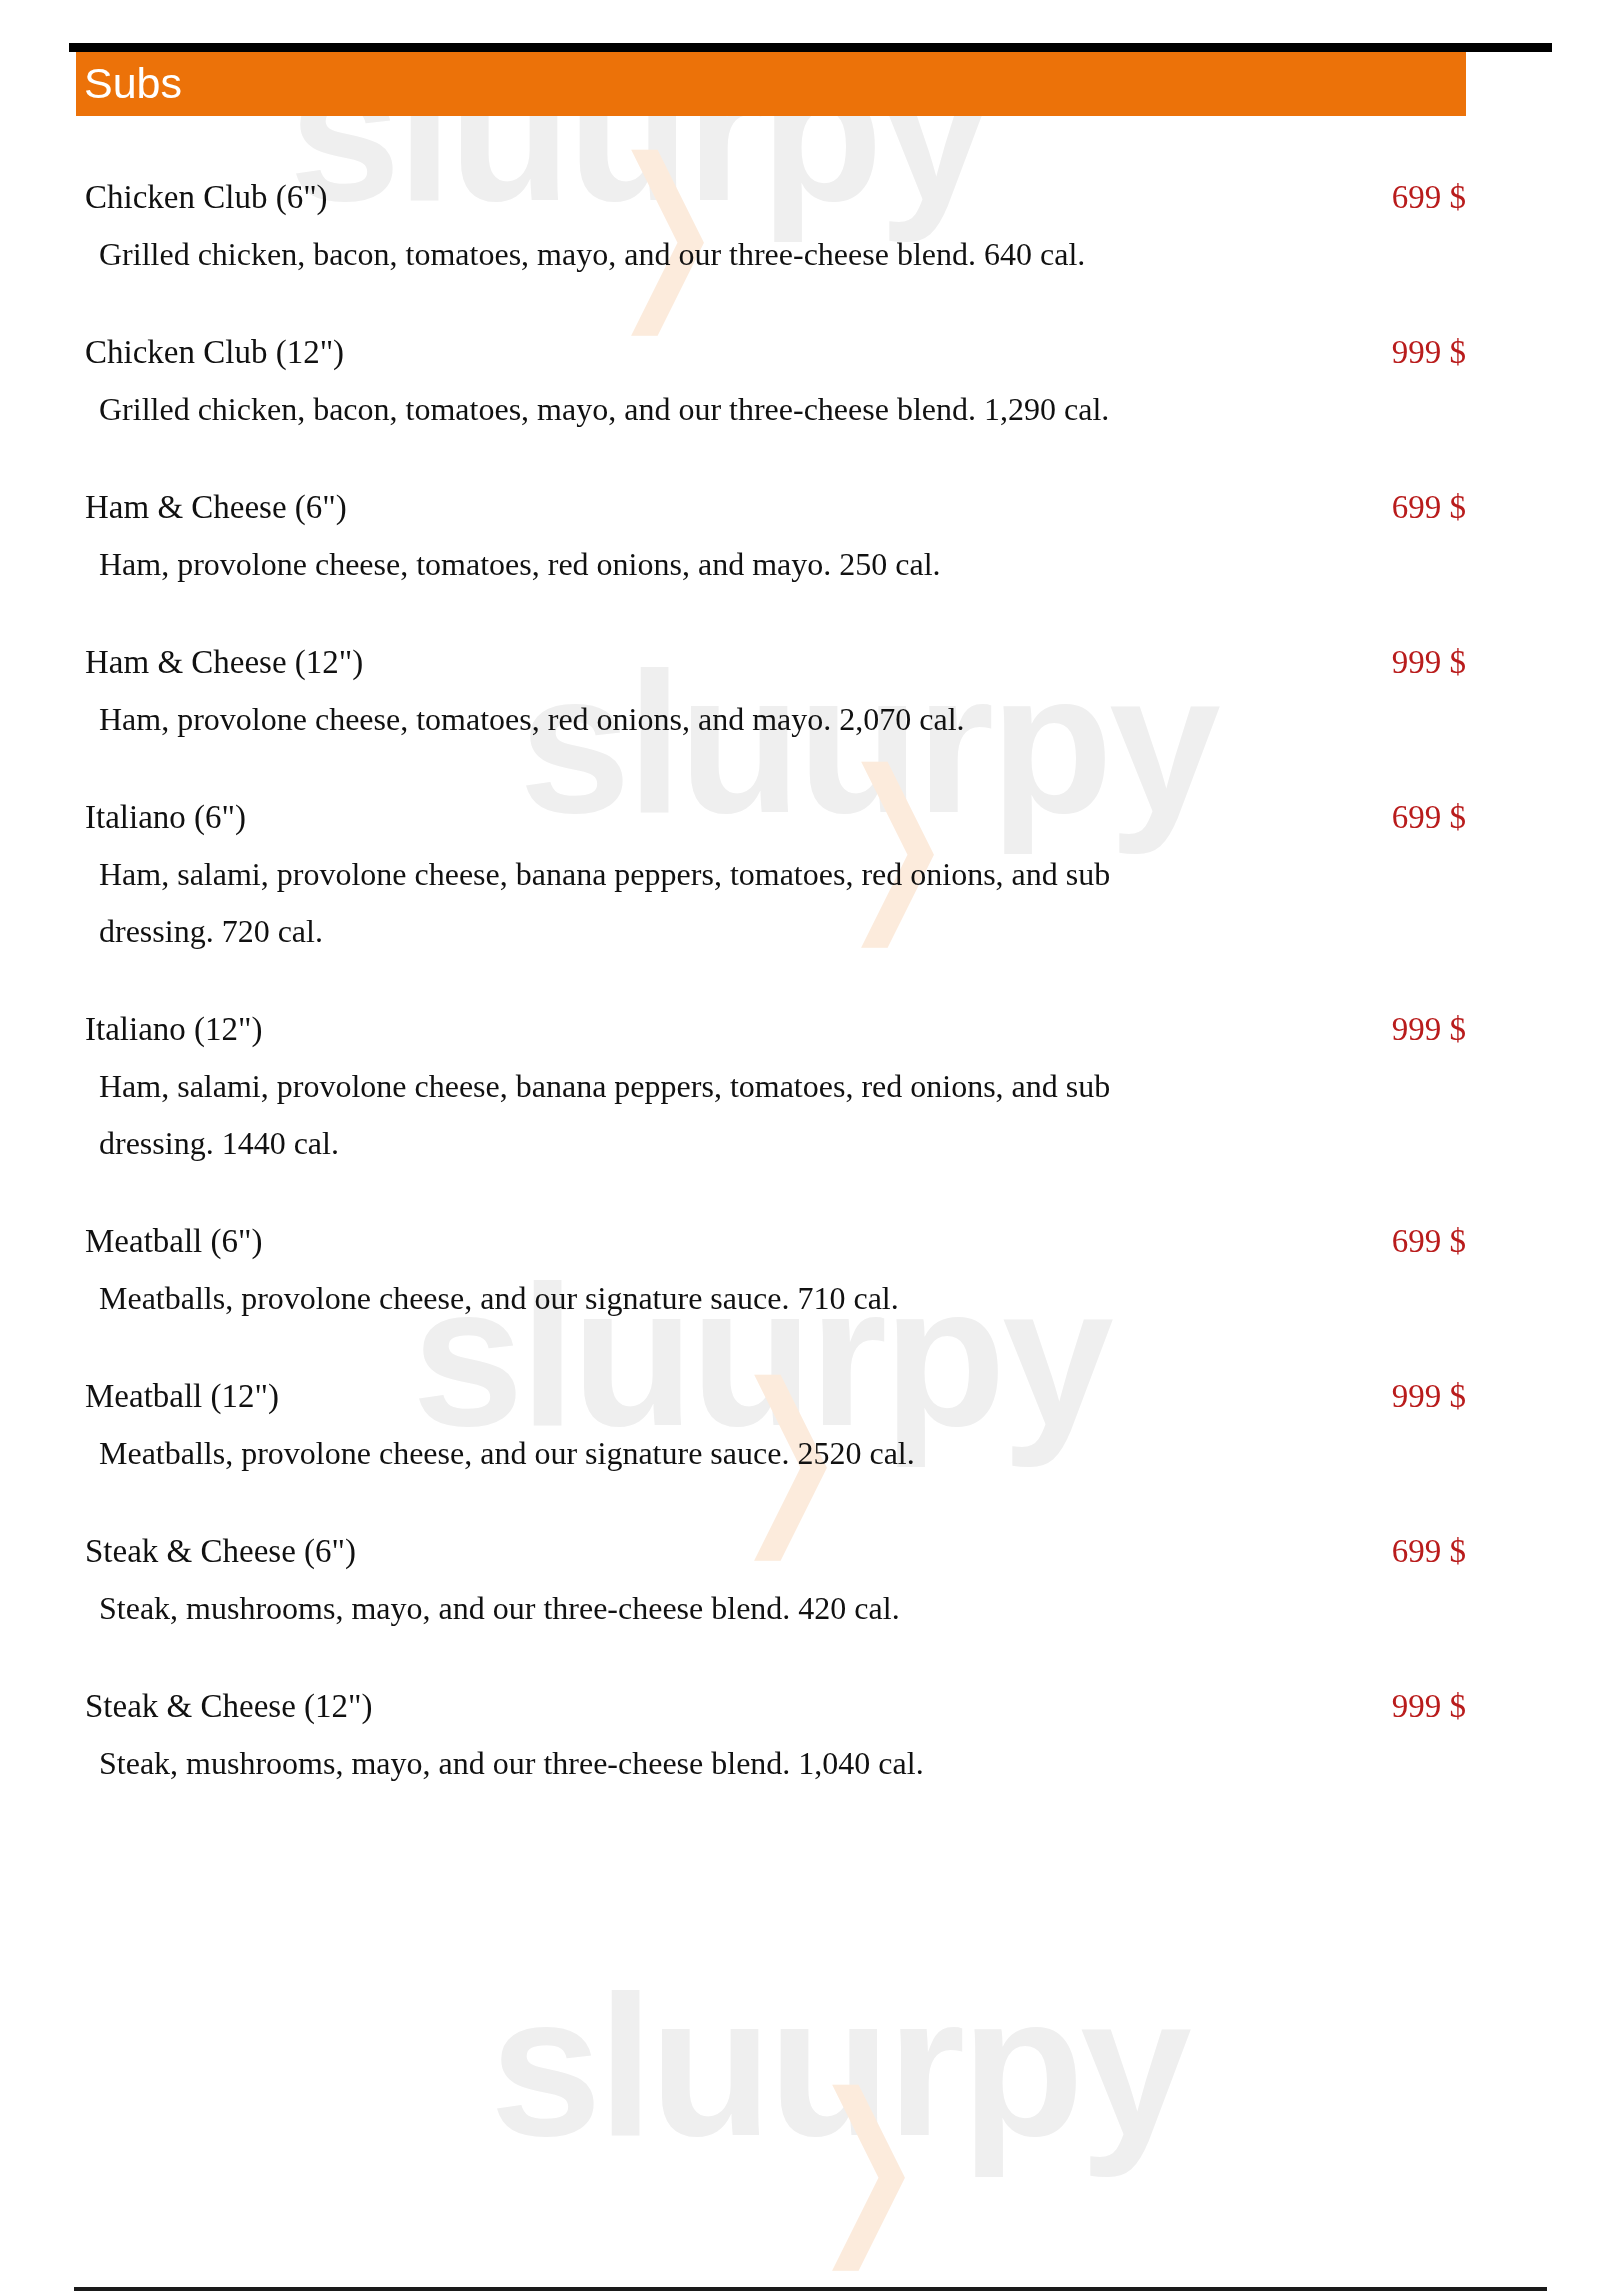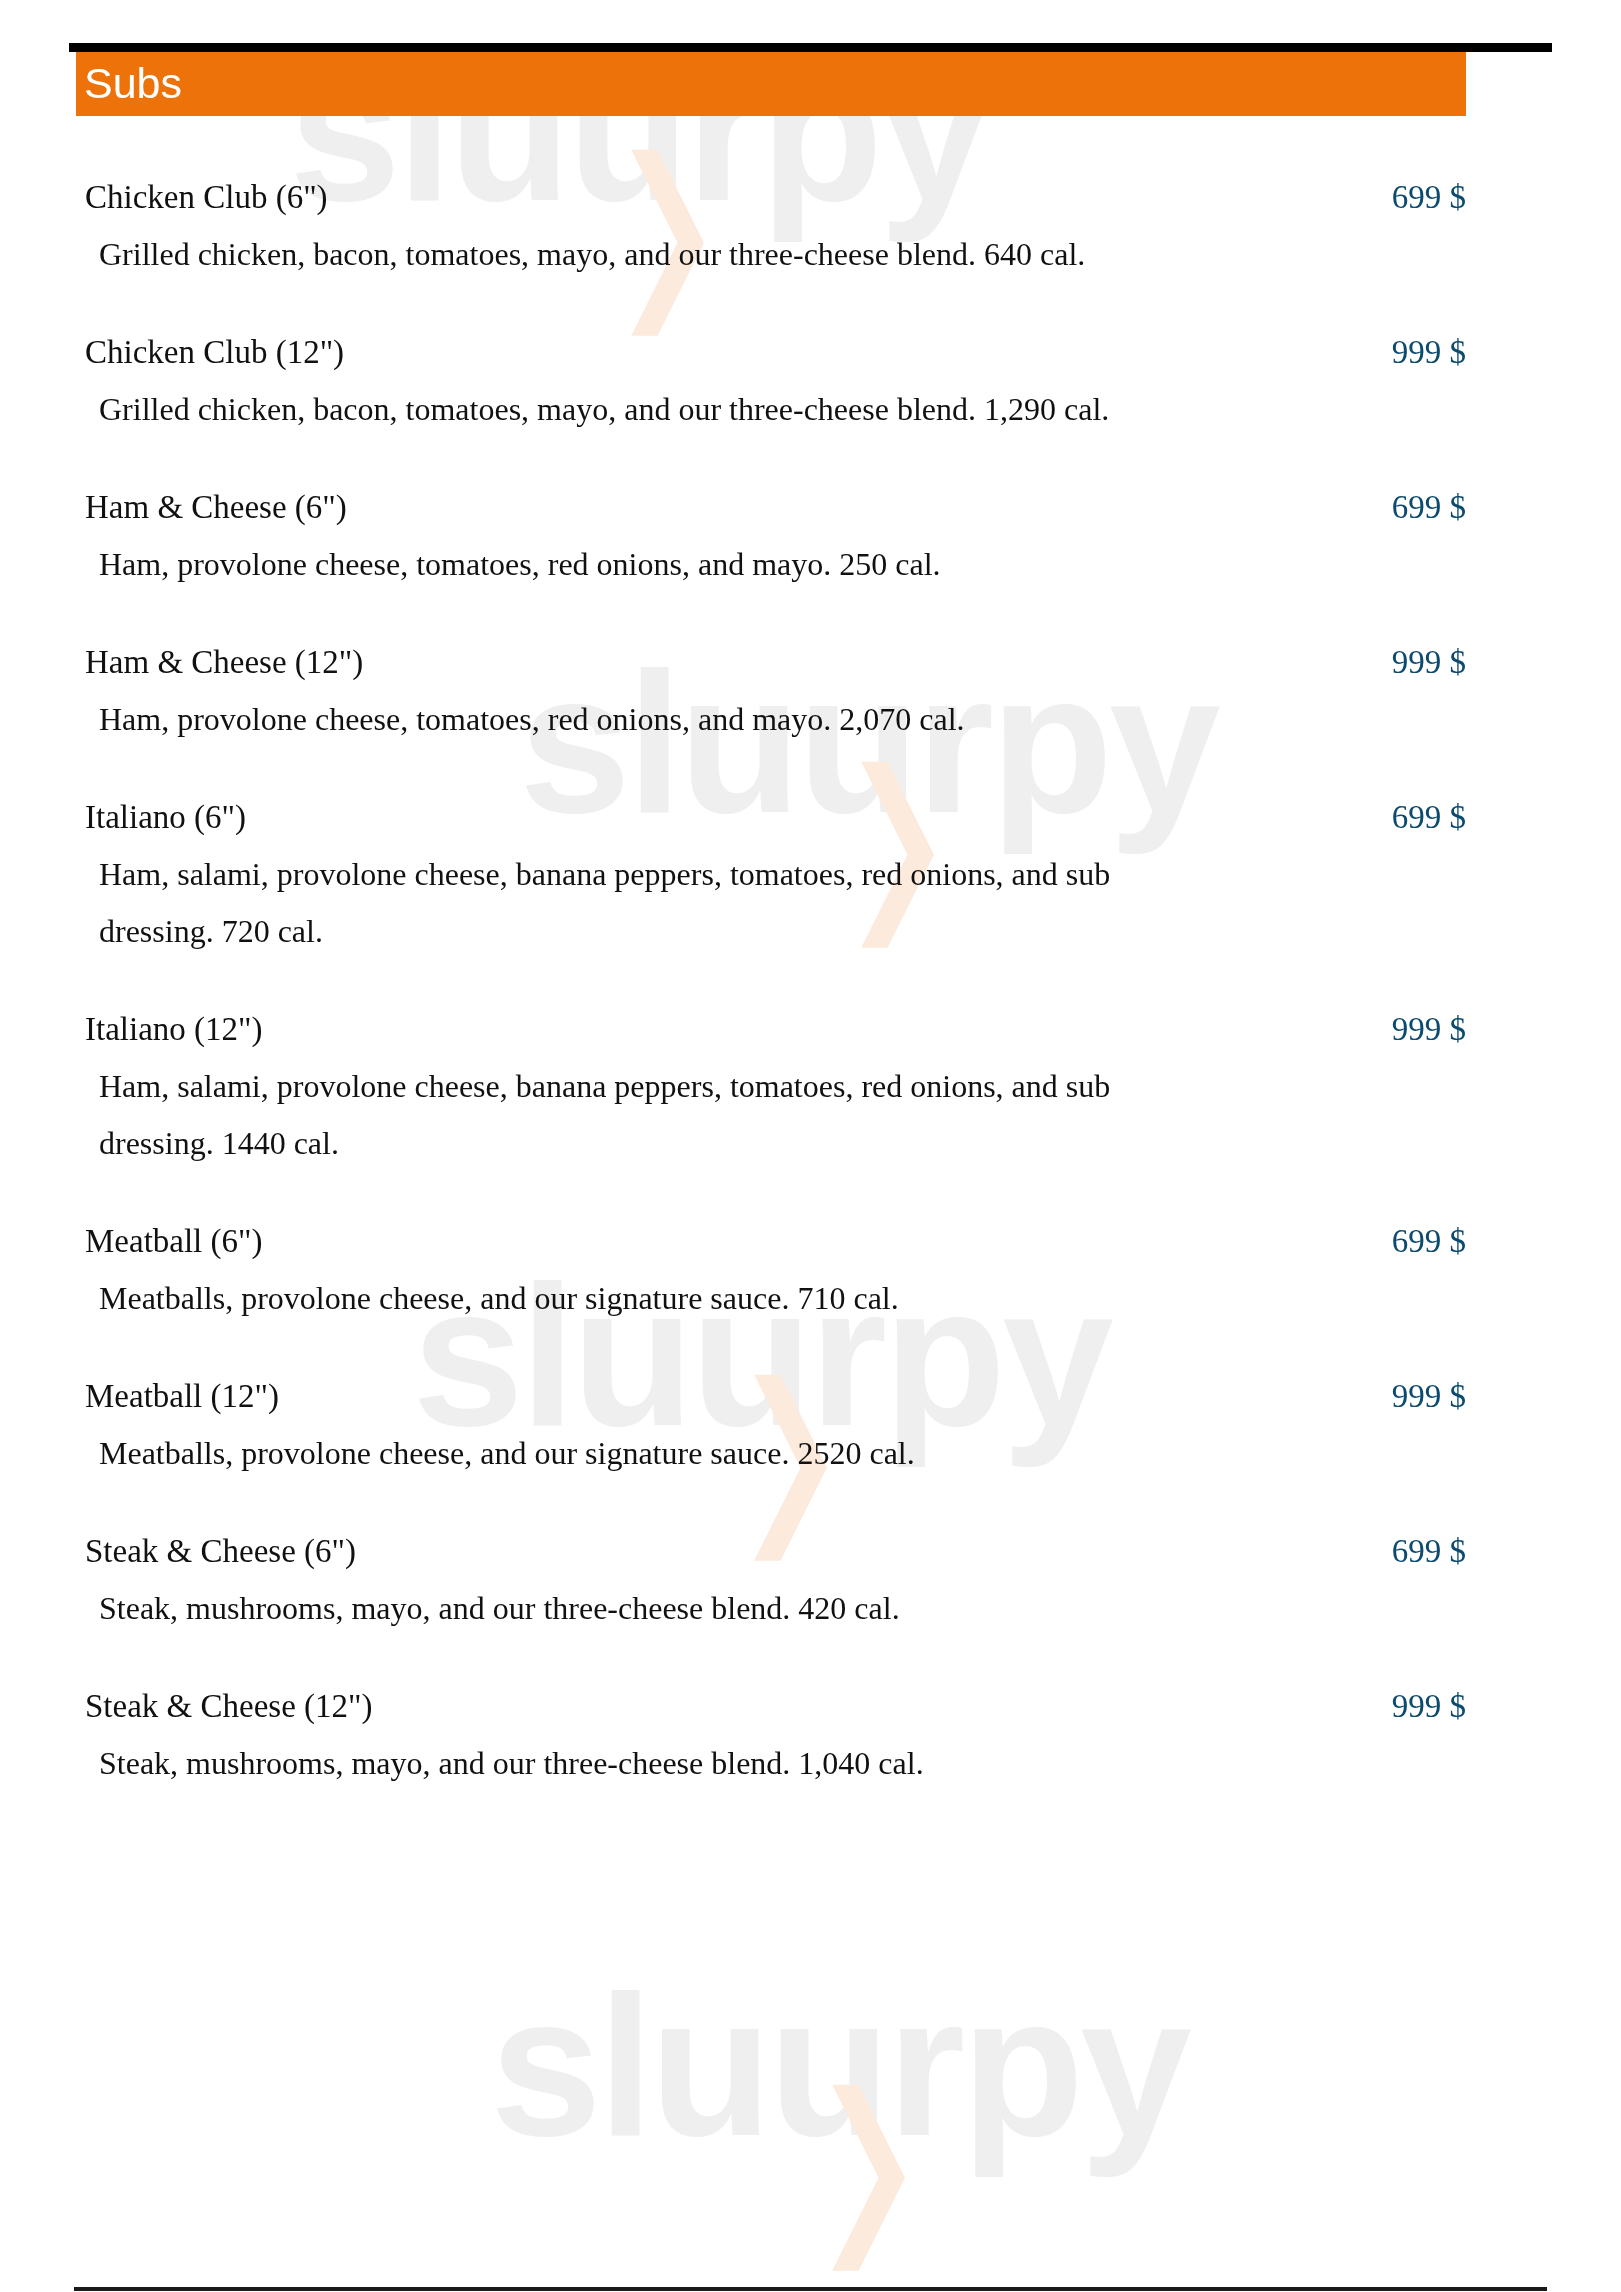--- a/index.html
+++ b/index.html
@@ -103,21 +103,21 @@
     font-size: 33px;
     line-height: 57px;
     color: #111111;
     font-family: "Liberation Serif", "DejaVu Serif", serif;
     white-space: nowrap;
   }
 
   .item-price {
     font-size: 33px;
     line-height: 57px;
-    color: #0c4a6e;
+    color: #b91c1c;
     font-family: "Liberation Serif", "DejaVu Serif", serif;
     white-space: nowrap;
     text-align: right;
     flex: 0 0 auto;
   }
 
   .item-desc {
     padding-left: 99px;
     padding-right: 412px;
     font-size: 32px;

